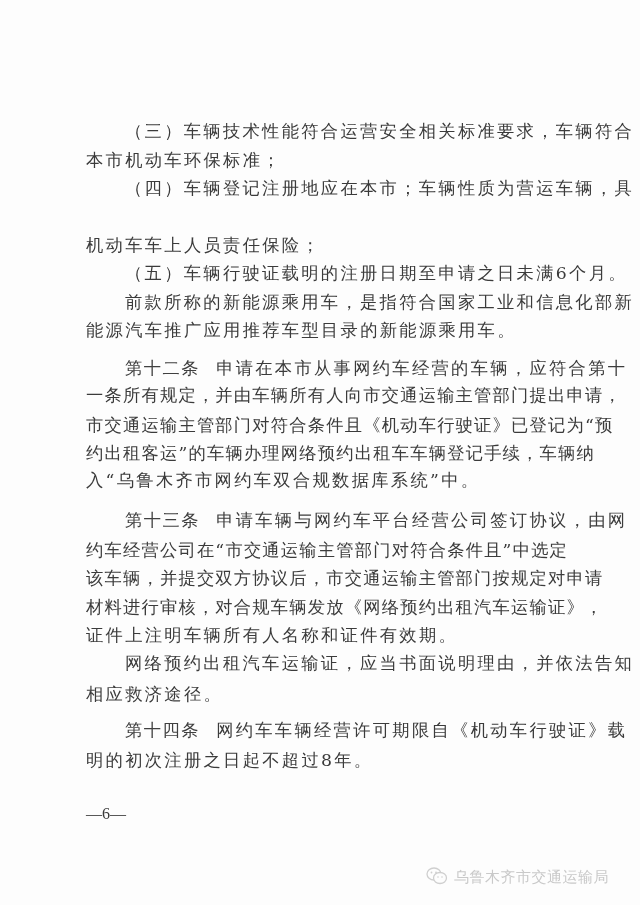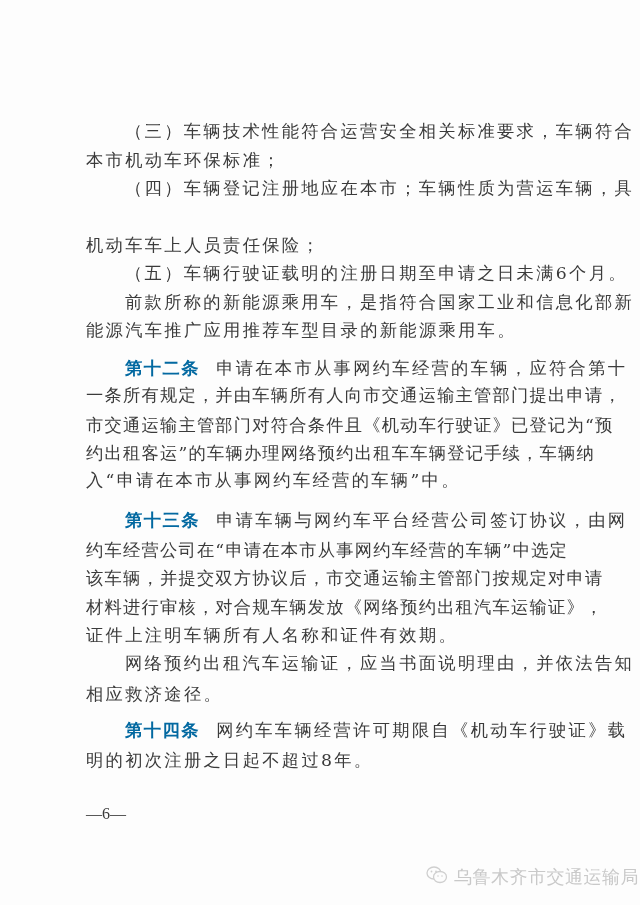--- a/index.html
+++ b/index.html
@@ -32,44 +32,44 @@
       white-space: nowrap;
       overflow: visible;
       color: #3b3b3b;
     }
     .line.indent { left: 125px; width: 435px; }
     .line.justify {
       text-align: justify;
       text-align-last: justify;
     }
     .bold {
-      font-weight: bold;
-      color: #0369a1;
+      font-weight: normal;
+      color: #404040;
       letter-spacing: 1.5px;
       margin-right: 16px;
     }
     .page-number {
       position: absolute;
       left: 86px;
       top: 804px;
       font-size: 16px;
       line-height: 20px;
       color: #3a3a3a;
       font-family: "Liberation Serif", serif;
     }
     .watermark {
       position: absolute;
       left: 426px;
       top: 864px;
       height: 26px;
       display: flex;
       align-items: center;
       color: #c9c9c9;
-      font-family: Liberation Mono, monospace;
-      font-size: 18px;
+      font-family: Liberation Sans, sans-serif;
+      font-size: 15px;
       letter-spacing: 0.5px;
     }
     .watermark svg { margin-right: 6px; }
   </style>
 </head>
 <body>
 
 <div class="page">
 
   <div class="line indent justify" style="top:117px">（三）车辆技术性能符合运营安全相关标准要求，车辆符合</div>
@@ -79,26 +79,26 @@
   <div class="line indent justify" style="top:259px">（五）车辆行驶证载明的注册日期至申请之日未满6个月。</div>
   <div class="line indent justify" style="top:288px">前款所称的新能源乘用车，是指符合国家工业和信息化部新</div>
   <div class="line" style="top:316px">能源汽车推广应用推荐车型目录的新能源乘用车。</div>
 
   <div class="line indent" style="top:354px">
     <span class="bold">第十二条</span><span>申请在本市从事网约车经营的车辆，应符合第十</span>
   </div>
   <div class="line justify" style="top:381px; letter-spacing:1.2px">一条所有规定，并由车辆所有人向市交通运输主管部门提出申请，</div>
   <div class="line justify" style="top:439px; letter-spacing:1.2px">约出租客运”的车辆办理网络预约出租车车辆登记手续，车辆纳</div>
   <div class="line justify" style="top:411px; letter-spacing:1.2px">市交通运输主管部门对符合条件且《机动车行驶证》已登记为“预</div>
-  <div class="line" style="top:466px">入“申请在本市从事网约车经营的车辆”中。</div>
+  <div class="line" style="top:466px">入“乌鲁木齐市网约车双合规数据库系统”中。</div>
 
   <div class="line indent" style="top:506px">
     <span class="bold">第十三条</span><span>申请车辆与网约车平台经营公司签订协议，由网</span>
   </div>
-  <div class="line justify" style="top:536px; letter-spacing:1.2px">约车经营公司在“申请在本市从事网约车经营的车辆”中选定</div>
+  <div class="line justify" style="top:536px; letter-spacing:1.2px">约车经营公司在“市交通运输主管部门对符合条件且”中选定</div>
   <div class="line justify" style="top:564px; letter-spacing:1.2px">该车辆，并提交双方协议后，市交通运输主管部门按规定对申请</div>
   <div class="line justify" style="top:593px; letter-spacing:1.2px">材料进行审核，对合规车辆发放《网络预约出租汽车运输证》，</div>
   <div class="line" style="top:621px">证件上注明车辆所有人名称和证件有效期。</div>
 
   <div class="line indent justify" style="top:649px">网络预约出租汽车运输证，应当书面说明理由，并依法告知</div>
   <div class="line" style="top:680px">相应救济途径。</div>
 
   <div class="line indent" style="top:716px">
     <span class="bold">第十四条</span><span>网约车车辆经营许可期限自《机动车行驶证》载</span>
   </div>

